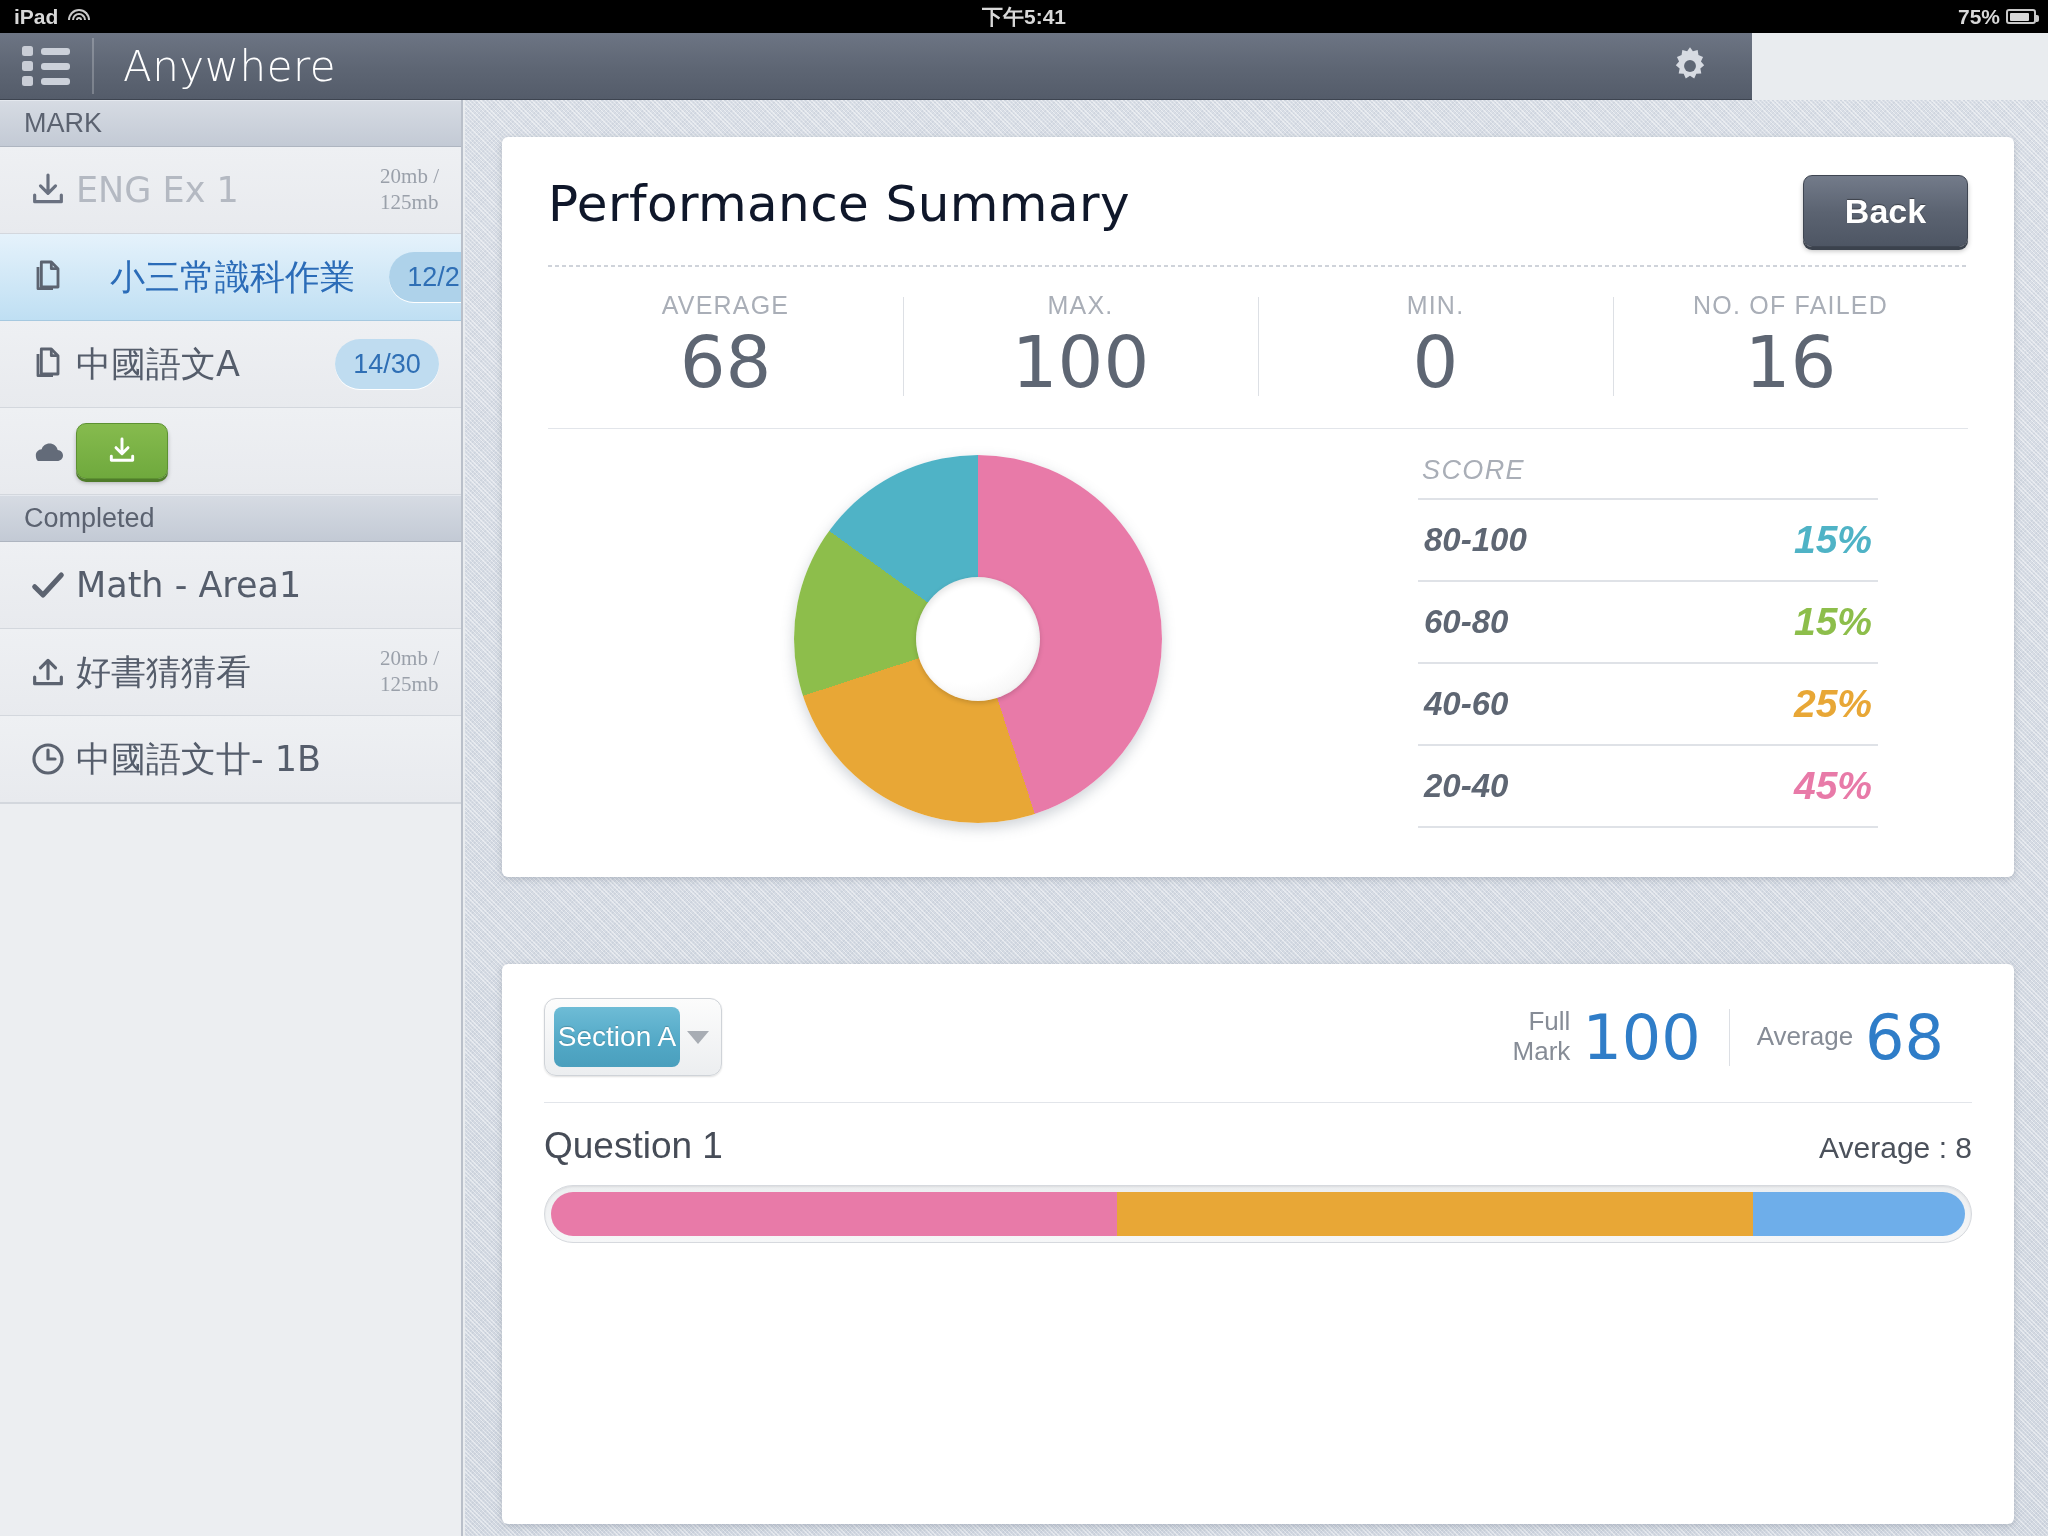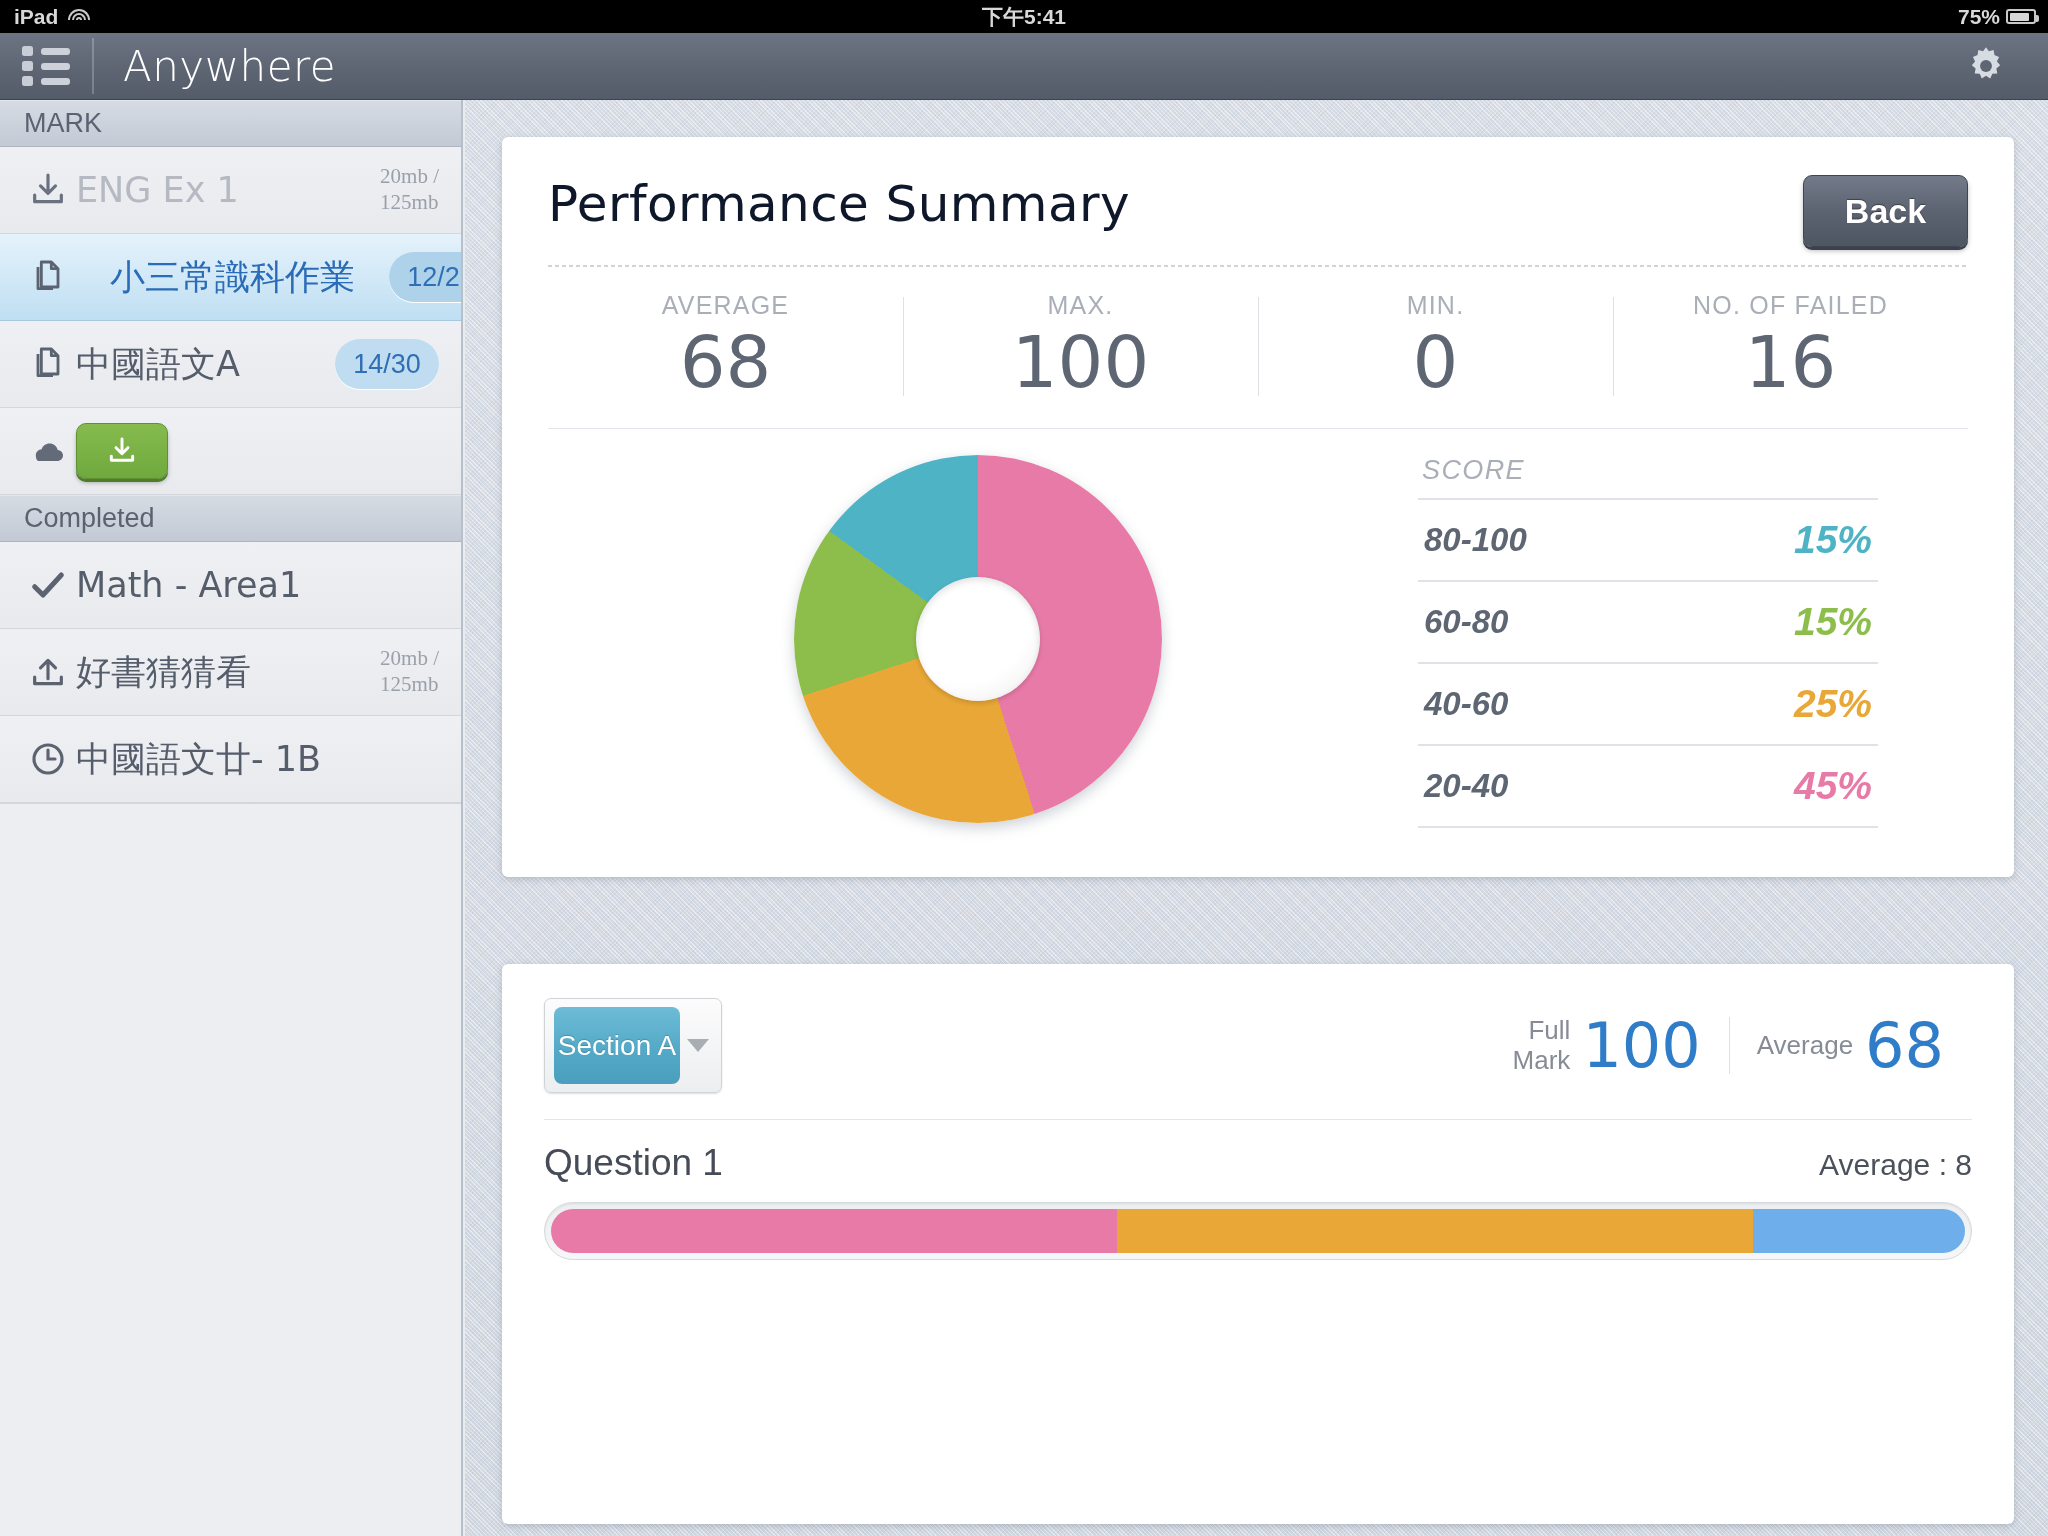--- a/index.html
+++ b/index.html
@@ -28,21 +28,21 @@
             border-radius:50% 50% 0 0 / 100% 100% 0 0; left:50%; transform:translateX(-50%); }
   .wifi i:nth-child(1){ width:22px; height:11px; top:1px; }
   .wifi i:nth-child(2){ width:14px; height:7px; top:5px; }
   .wifi i:nth-child(3){ width:6px;  height:3px; top:9px; border-width:2.2px; }
   .batt { width:30px; height:15px; border:2px solid #c8c8c8; border-radius:3px; position:relative; }
   .batt::after{content:"";position:absolute;right:-5px;top:4px;width:3px;height:7px;background:#c8c8c8;border-radius:0 2px 2px 0;}
   .batt i{position:absolute;left:1.5px;top:1.5px;bottom:1.5px;width:74%;background:#d8d8d8;border-radius:1px;}
 
   
   .navbar {
-    position:absolute; top:33px; left:0; width:2048px; height:67px;
+    position:absolute; top:33px; left:0; width:1752px; height:67px;
     background: linear-gradient(to bottom, #6d7584 0%, #5e6674 52%, #545c6a 100%);
     display:flex; align-items:center; z-index:30;
     border-bottom:1px solid #3d4450;
   }
   .menu-btn { width:92px; height:67px; display:flex; align-items:center; justify-content:center; }
   .list-icon { width:48px; height:38px; display:flex; flex-direction:column; justify-content:space-between; }
   .list-icon span { display:flex; align-items:center; gap:8px; height:8px; }
   .list-icon b { width:11px; height:10px; background:#c9cdd6; border-radius:2.5px; display:block; }
   .list-icon u { flex:1; height:7px; background:#ccd1da; border-radius:3px; display:block; }
   .nav-sep { width:2px; height:56px; background:rgba(255,255,255,0.22); }
@@ -160,21 +160,21 @@
     display:flex; align-items:center; justify-content:space-between;
     border-top:2px solid #dfe2e7; padding:18px 6px 18px 6px;
   }
   .legend .lg-row:last-child { border-bottom:2px solid #dfe2e7; }
   .lg-range { font-size:33px; color:#5e6673; font-weight:bold; }
   .lg-pct { font-size:39px; font-weight:bold; }
 
   
   .sec-top { display:flex; align-items:center; padding:34px 42px 0 42px; }
   .sec-select {
-    width:178px; height:95px; border-radius:7px; padding:8px 9px;
+    width:178px; height:78px; border-radius:12px; padding:8px 9px;
     background:linear-gradient(to bottom,#fcfcfc 0%,#eceef0 100%);
     border:1px solid #cfd3d8; box-shadow:0 1px 2px rgba(0,0,0,0.13);
     display:flex; align-items:center; gap:7px;
   }
   .sec-pill {
     flex:1; height:100%; border-radius:8px; color:#fff; font-size:28px;
     background:linear-gradient(to bottom,#6ebcd6 0%,#52a8c6 60%,#4a9fbd 100%);
     display:flex; align-items:center; justify-content:center;
     text-shadow:0 -1px 1px rgba(0,0,0,0.18);
   }

